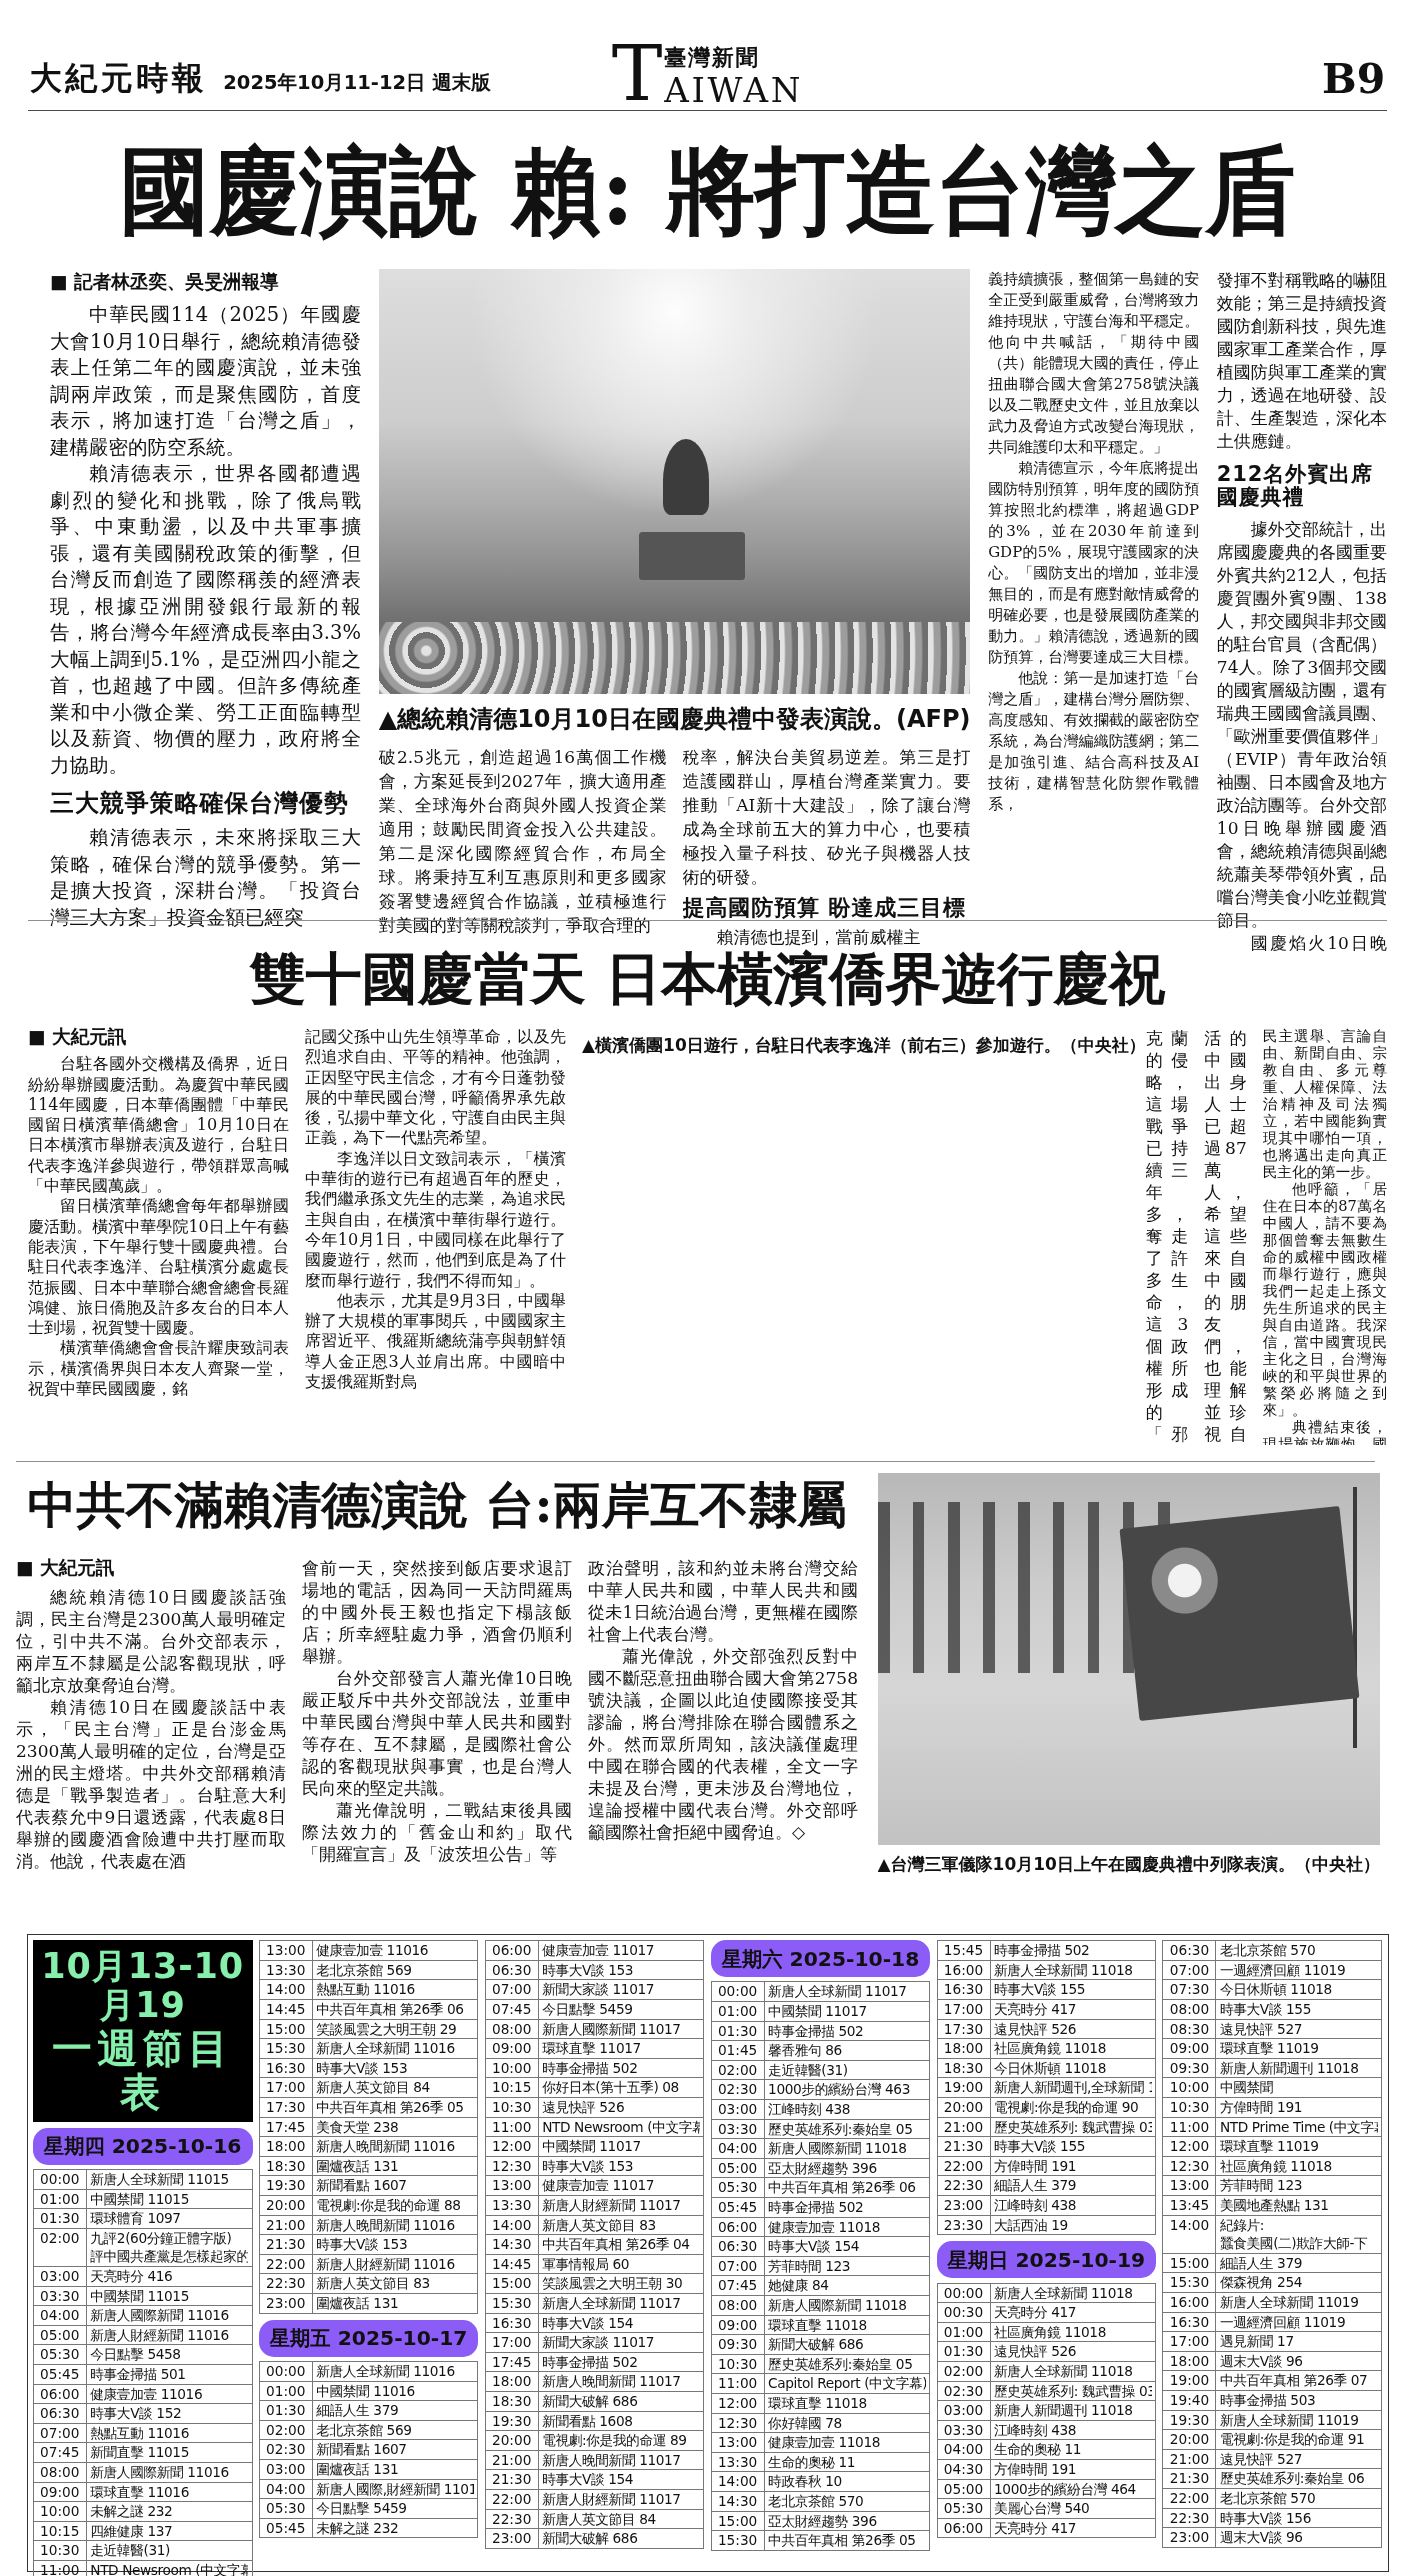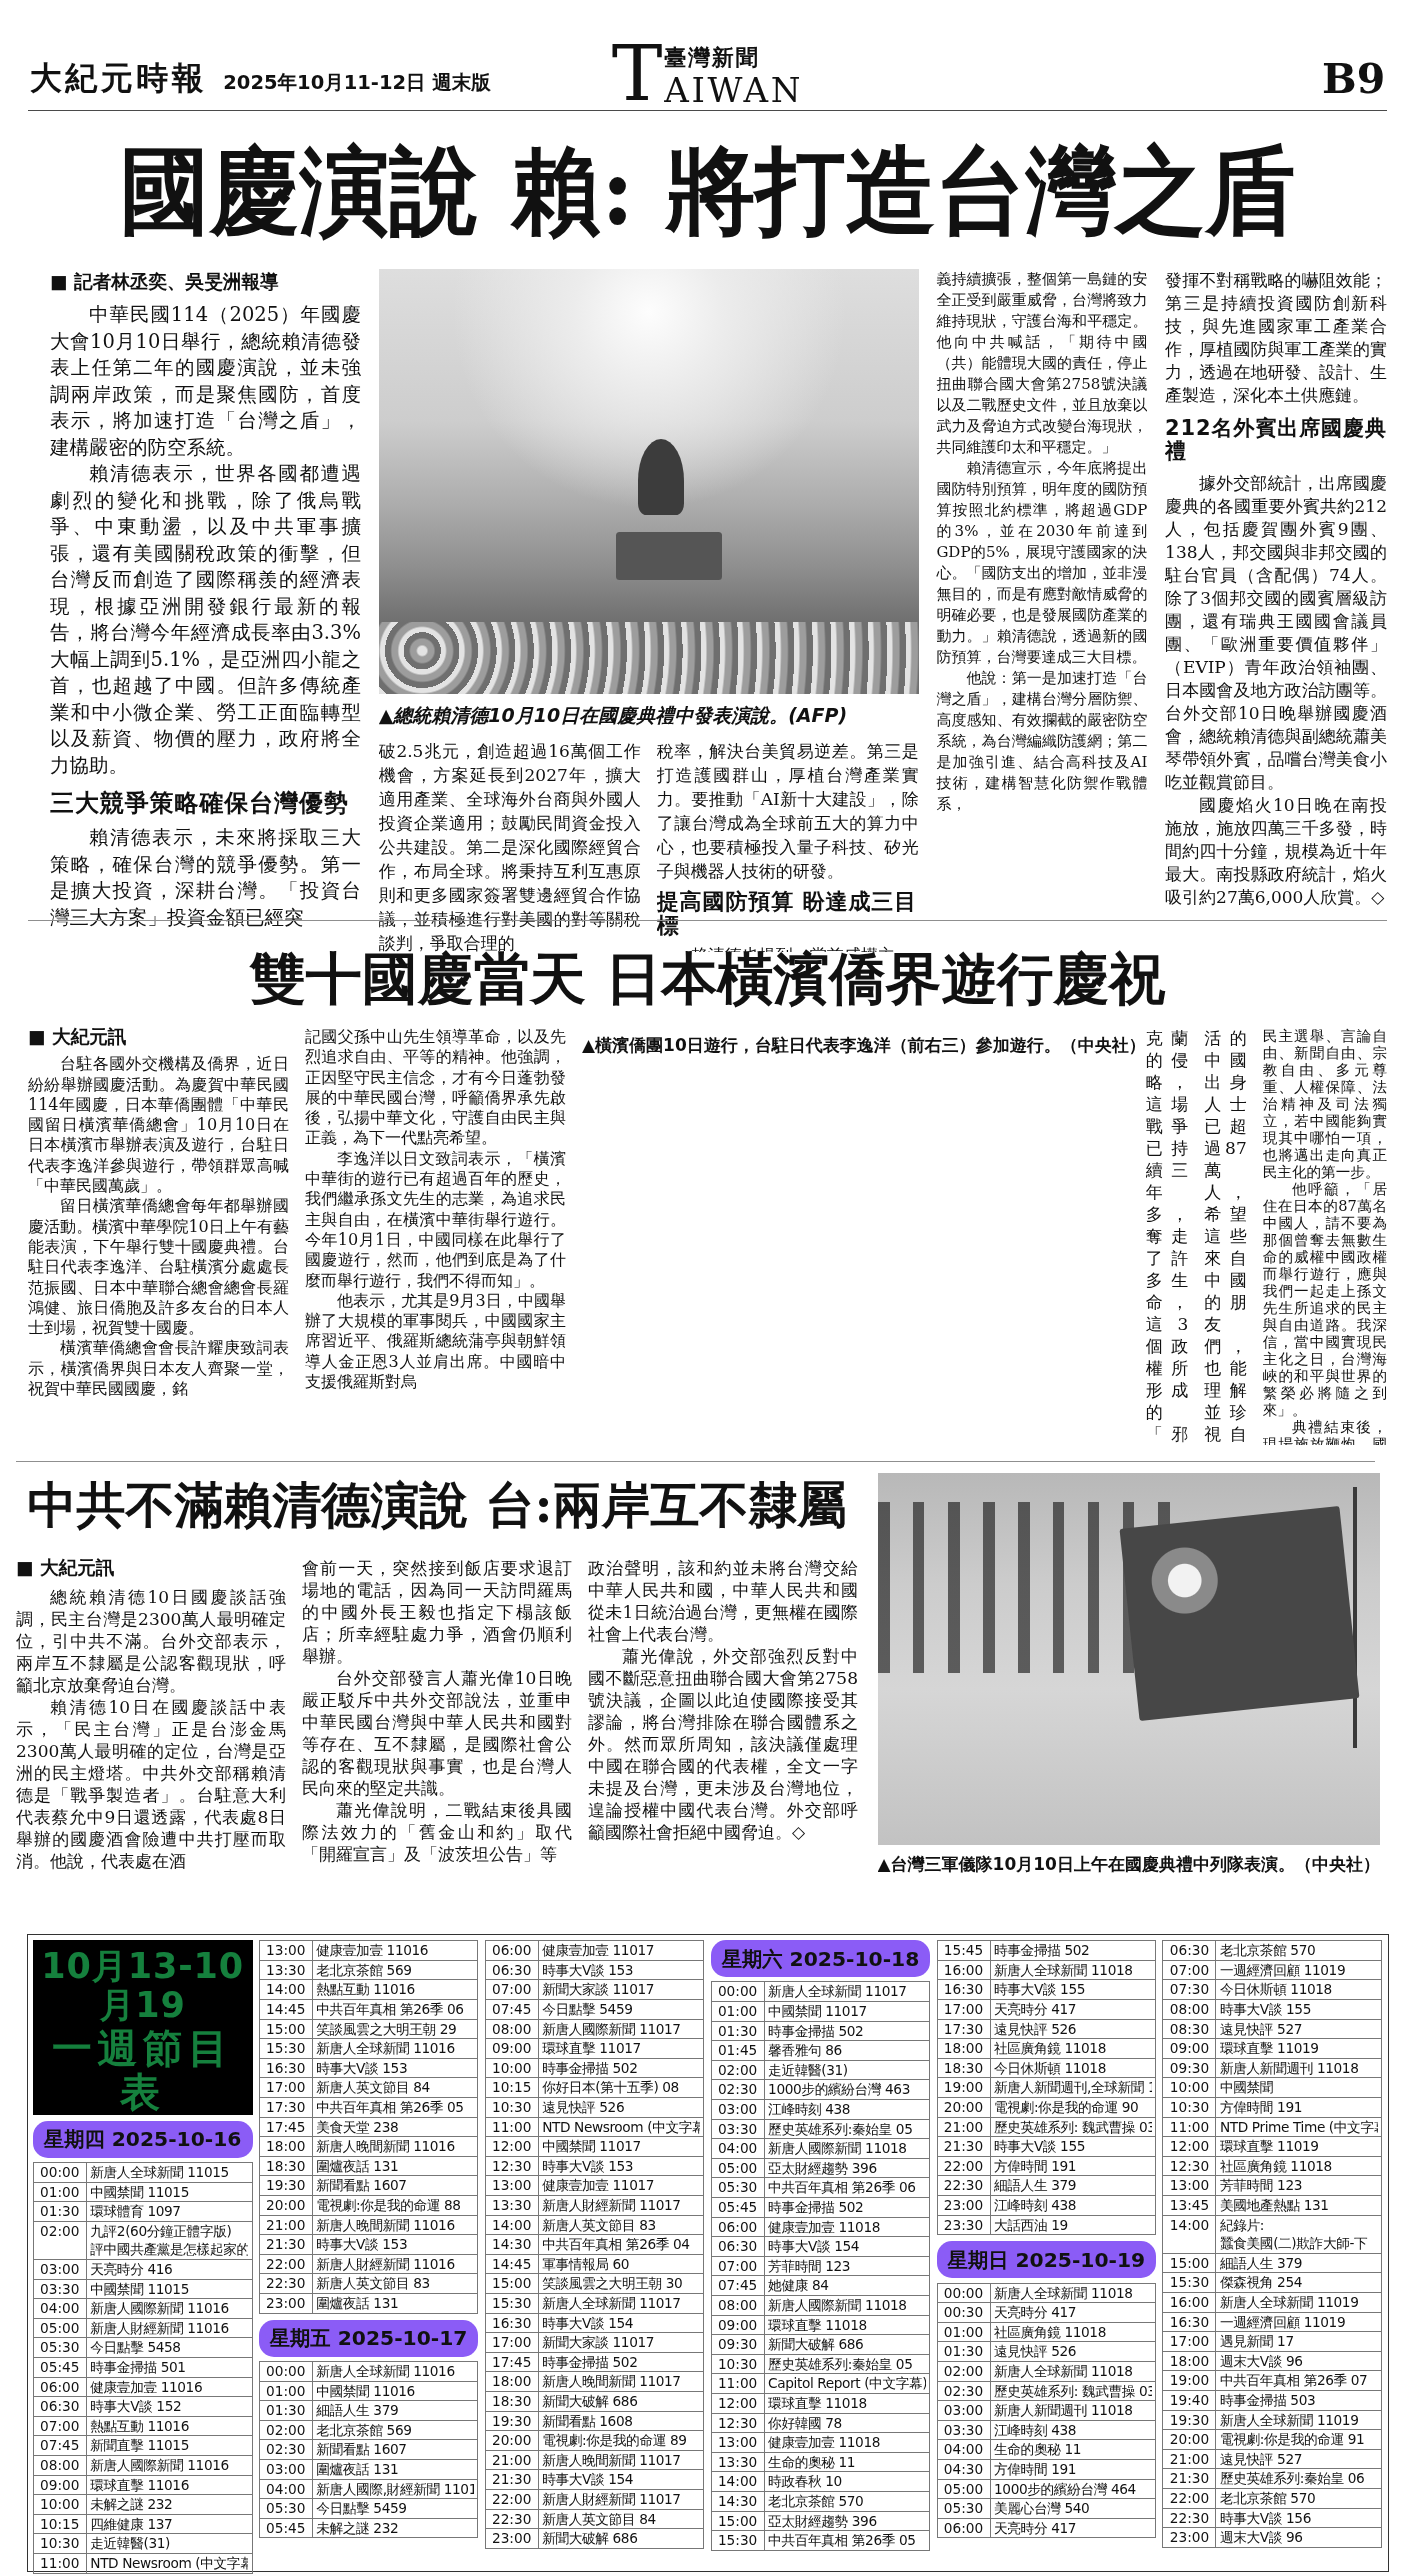--- a/index.html
+++ b/index.html
@@ -40,21 +40,21 @@
   .a1-col1 .subhead{font-size:24px;}
   .a1-mid{flex:0 0 540px; display:flex; flex-direction:column;}
   .photo1{height:425px;
     background:
       radial-gradient(circle at 50% 10%, #fdfdfd 0, #ececec 16%, rgba(0,0,0,0) 42%),
       linear-gradient(180deg,#dedede 0%,#cdcdcd 36%,#adadad 55%,#8f8f8f 70%,#6d6d6d 84%,#575757 100%);}
   .p1-figure{position:absolute; left:48%; top:40%; width:46px; height:76px; background:#3c3c3c; border-radius:50% 50% 18% 18% / 55% 55% 15% 15%;}
   .p1-lectern{position:absolute; left:44%; top:62%; width:106px; height:48px; background:#555; border-radius:3.5px;}
   .p1-flowers{position:absolute; bottom:0; left:0; right:0; height:17%;
     background:repeating-radial-gradient(circle at 8% 40%, #e3e3e3 0 4.4px, #9d9d9d 6.2px 11.5px, #6f6f6f 13.3px 18.6px);}
-  .caption1{font-size:19px; margin:8.8px 0 10.6px;font-style:italic;}
+  .caption1{font-size:24px; margin:8.8px 0 10.6px;}
   .a1-midcols{display:flex; gap:16px; flex:1; overflow:hidden;}
   .a1-midcols > div{flex:1; font-size:17px; line-height:24px; overflow:hidden;}
   .a1-midcols .subhead{font-size:22px; margin:7px 0 5.3px;}
   .a1-col4{flex:0 0 211px; font-size:15px; line-height:21px; overflow:hidden;}
   .a1-col5{flex:1; font-size:17px; line-height:23px; overflow:hidden;}
   .a1-col5 .subhead{font-size:21px;}
 
   
   #sec-a2{position:absolute; top:920px; left:28px; width:1359px; border-top:0.9px solid #8f8f8f; padding-top:21px;}
   #a2-headline{font-size:56px; height:78px;}
@@ -88,21 +88,21 @@
     background:repeating-linear-gradient(90deg, rgba(40,40,40,.7) 0 11.5px, rgba(0,0,0,0) 11.5px 35px);}
   .p3-flag{position:absolute; right:6%; top:12%; width:44%; height:52%; background:#474747; transform:rotate(-6deg); border-radius:2.7px;}
   .p3-sun{position:absolute; left:10%; top:10%; width:34%; height:40%;
     background:radial-gradient(circle, #f2f2f2 0 30%, #8a8a8a 32% 60%, rgba(0,0,0,0) 62%);}
   .p3-pole{position:absolute; right:4.5%; top:4%; width:4.4px; height:70%; background:#3a3a3a;}
   .caption3{font-size:17px; margin-top:8.8px;}
 
   
   #sec-tv{position:absolute; top:1934px; left:26.5px; width:1362px; height:638px; border:1.8px solid #333; padding:5.3px; display:flex; gap:6.2px; font-family:var(--sans);}
   .tv-col{flex:1; min-width:0;}
-  .tv-title{background:#000; color:#15803d; text-align:center; padding:7px 0 1px; font-weight:bold;}
+  .tv-title{background:#000; color:#86efac; text-align:center; padding:7px 0 8px; font-weight:bold;}
   .tv-title-l1{font-size:35px; line-height:1.12; letter-spacing:0.9px;}
   .tv-title-l2{font-size:40px; line-height:1.1; letter-spacing:5.3px;}
   .tv-day{background:#8b5cf6; font-weight:bold; font-size:20.3px; text-align:center; padding:4.4px 0; margin:6.2px 0 4.4px;border-radius:15px;}
   .tv-day.first{margin-top:0;}
   .srows{border-top:0.9px solid #777;}
   .srow{display:flex; border:0.9px solid #777; border-top:none; min-height:19.5px; font-size:13.7px; line-height:18.6px;}
   .stime{flex:0 0 53px; text-align:center; border-right:0.9px solid #777;}
   .sprog{flex:1; padding:0 3.5px; min-width:0; letter-spacing:-0.4px;}
   .pline{display:block; white-space:nowrap; overflow:hidden;}
   .pline:empty{display:none;}

